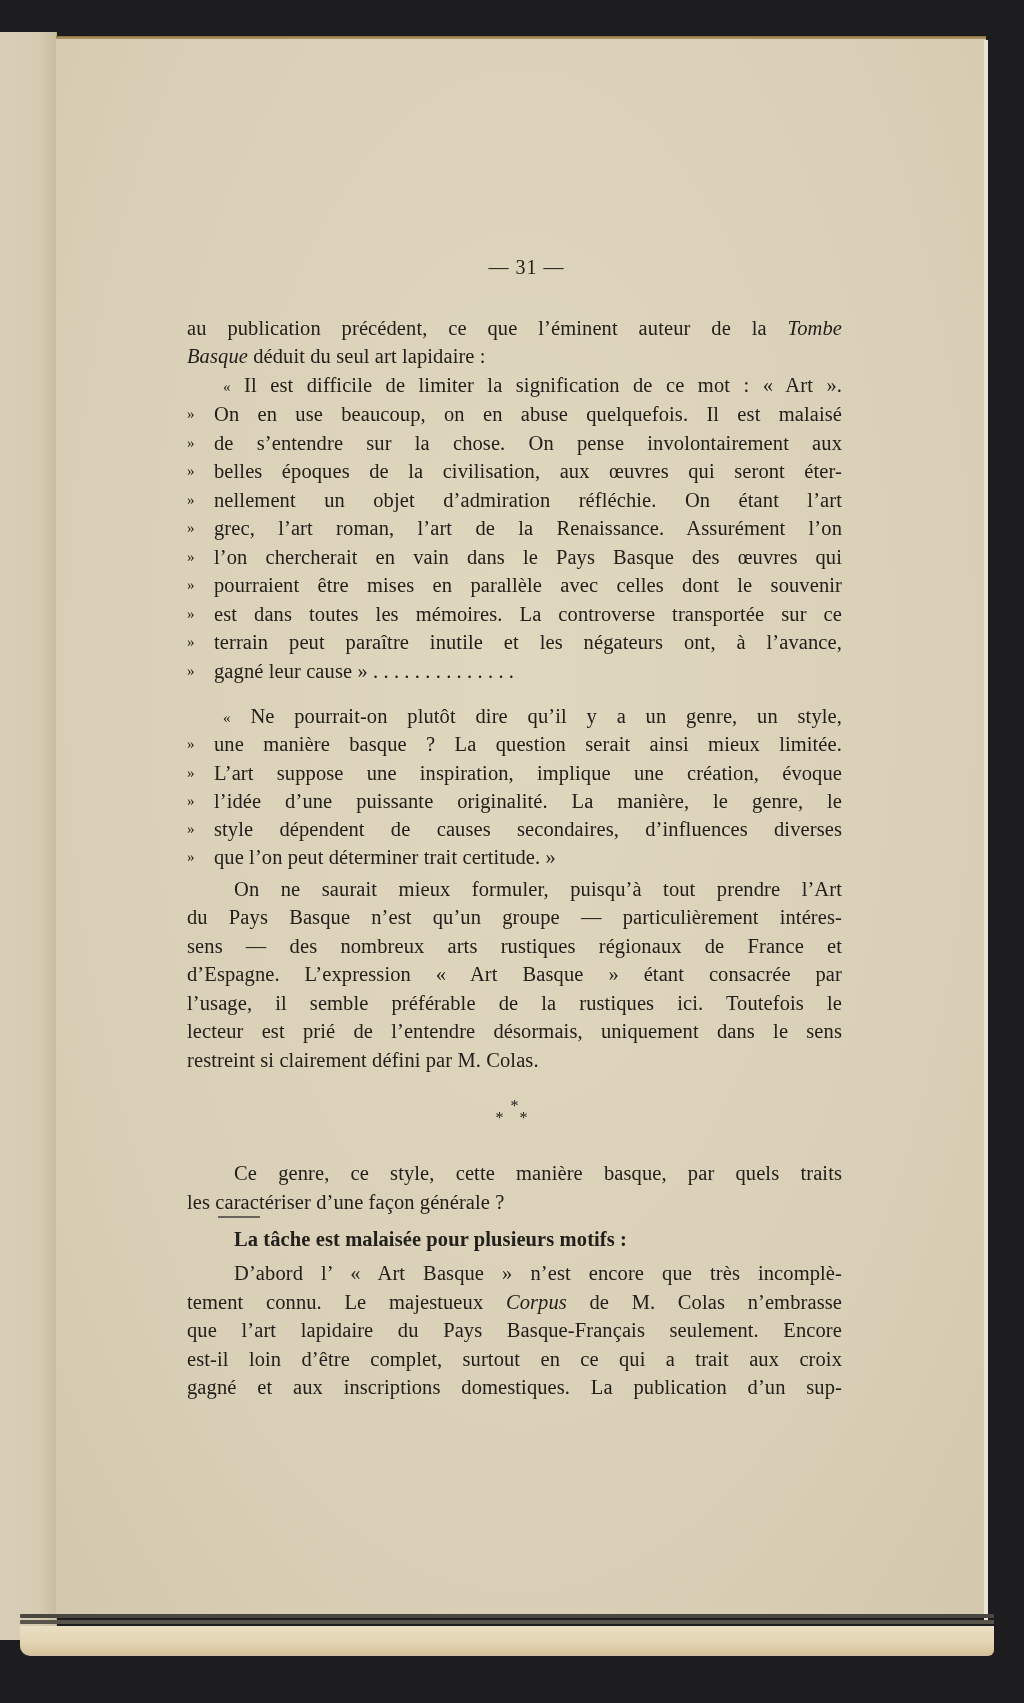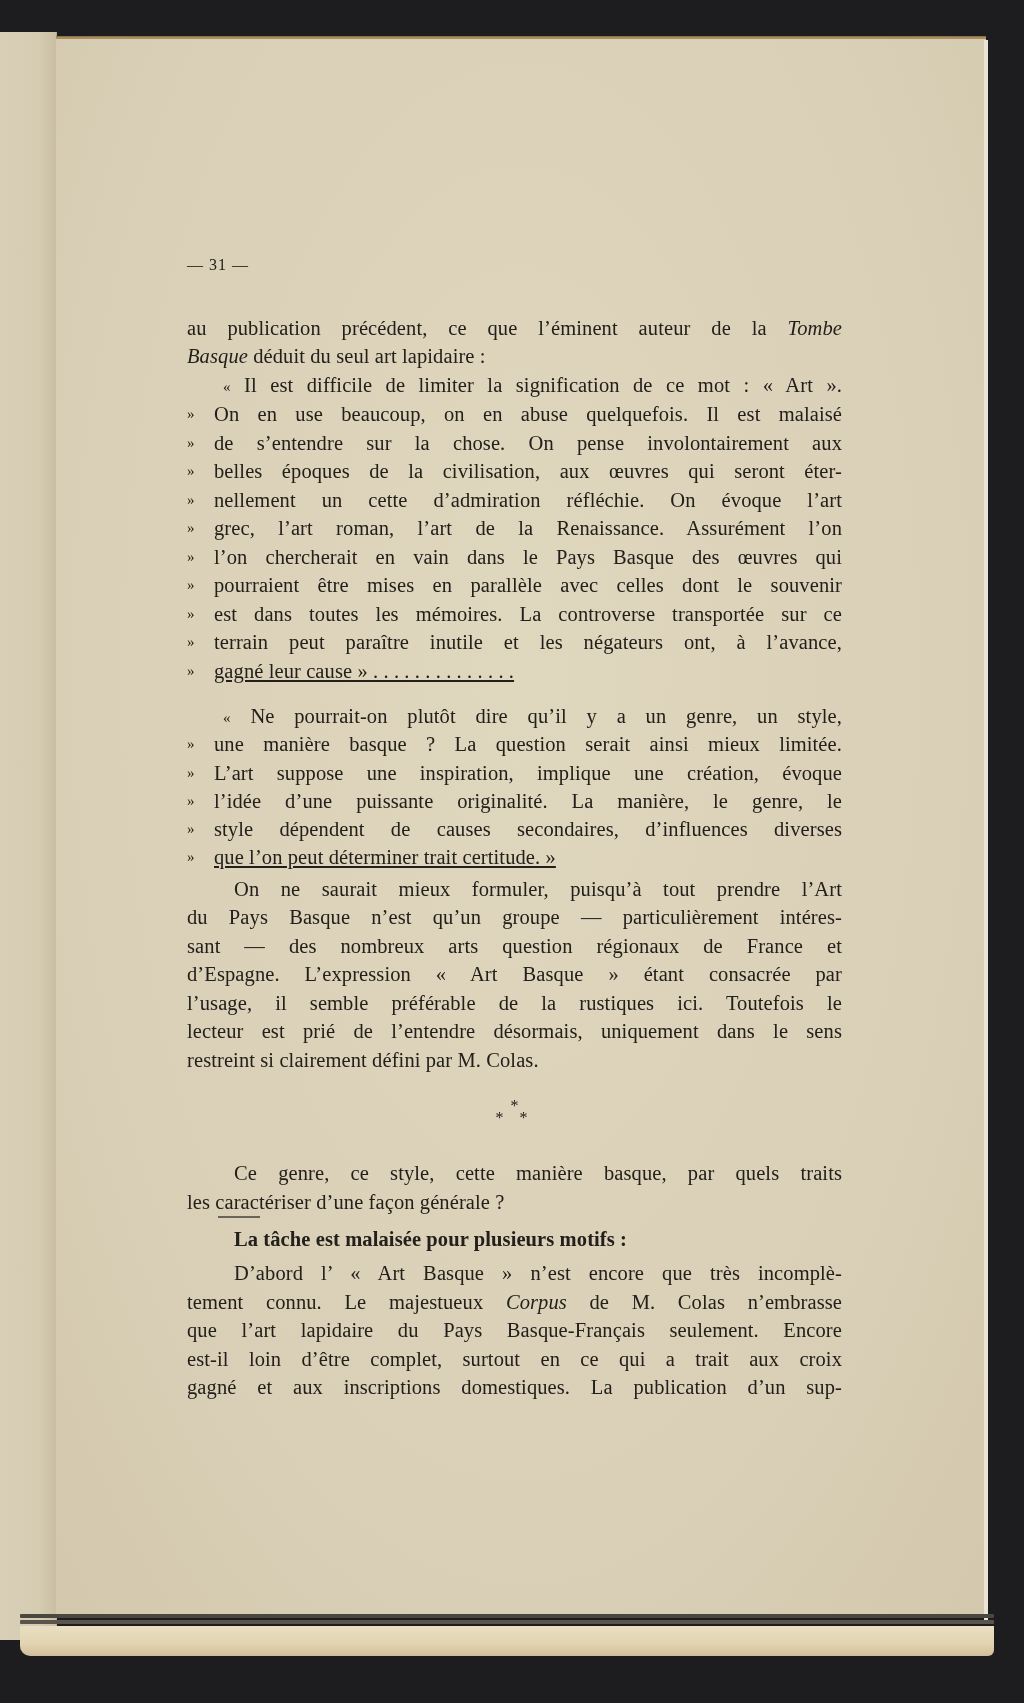--- a/index.html
+++ b/index.html
@@ -38,36 +38,36 @@
       border-bottom: 2px solid #cfbfa0;
       border-radius: 0 0 6px 10px;
     }
     .text-block {
       position: absolute; left: 187px; top: 0; width: 655px;
       color: #23201b;
       font-size: 20.5px;
       letter-spacing: 0.1px;
     }
     .folio {
-      position: absolute; left: 0; width: 655px; top: 256px;
-      font-size: 16px; letter-spacing: 1px;
+      position: absolute; left: 12px; width: 655px; top: 256px;
+      text-align: center; font-size: 20px; letter-spacing: 1px;
     }
     .line {
       position: absolute; left: 0; width: 655px; height: 28px; line-height: 28px;
       white-space: nowrap;
     }
     .line.justify { text-align: justify; text-align-last: justify; }
     .line.quoted .q {
       position: absolute; left: 0; width: 18px; font-size: 15px;
     }
     .line.quoted .t {
       position: absolute; left: 27px; right: 0;
       text-align: justify; text-align-last: justify;
     }
-    .line.quoted.last .t { text-align-last: left; text-decoration: underline; }
+    .line.quoted.last .t { text-align-last: left; }
     .line.indent .t { position: absolute; left: 47px; right: 0; text-align: justify; text-align-last: justify; }
     .line.indent.last .t { text-align-last: left; font-weight: bold; }
     .line.last { text-align-last: left; }
     .asterism {
       position: absolute; left: 0; width: 655px; top: 1100px; text-align: center;
       font-size: 16px; line-height: 12px;
     }
     .asterism .row2 { letter-spacing: 6px; }
     i, em { font-style: italic; }
     .pencil-mark {
@@ -103,21 +103,21 @@
   <div class="line quoted" style="top:429px">
       <span class="q">»</span>
       <span class="t">de s’entendre sur la chose. On pense involontairement aux</span>
     </div>
   <div class="line quoted" style="top:457px">
       <span class="q">»</span>
       <span class="t">belles époques de la civilisation, aux œuvres qui seront éter-</span>
     </div>
   <div class="line quoted" style="top:486px">
       <span class="q">»</span>
-      <span class="t">nellement un cette d’admiration réfléchie. On évoque l’art</span>
+      <span class="t">nellement un objet d’admiration réfléchie. On étant l’art</span>
     </div>
   <div class="line quoted" style="top:514px">
       <span class="q">»</span>
       <span class="t">grec, l’art roman, l’art de la Renaissance. Assurément l’on</span>
     </div>
   <div class="line quoted" style="top:543px">
       <span class="q">»</span>
       <span class="t">l’on chercherait en vain dans le Pays Basque des œuvres qui</span>
     </div>
   <div class="line quoted" style="top:571px">
@@ -158,21 +158,21 @@
     </div>
   <div class="line quoted last" style="top:843px">
       <span class="q">»</span>
       <span class="t">que l’on peut déterminer trait certitude. »</span>
     </div>
 
   <div class="line indent" style="top:875px">
       <span class="t">On ne saurait mieux formuler, puisqu’à tout prendre l’Art</span>
     </div>
   <div class="line justify" style="top:903px">du Pays Basque n’est qu’un groupe — particulièrement intéres-</div>
-  <div class="line justify" style="top:932px">sant — des nombreux arts question régionaux de France et</div>
+  <div class="line justify" style="top:932px">sens — des nombreux arts rustiques régionaux de France et</div>
   <div class="line justify" style="top:960px">d’Espagne. L’expression « Art Basque » étant consacrée par</div>
   <div class="line justify" style="top:989px">l’usage, il semble préférable de la rustiques ici. Toutefois le</div>
   <div class="line justify" style="top:1017px">lecteur est prié de l’entendre désormais, uniquement dans le sens</div>
   <div class="line last" style="top:1046px">restreint si clairement défini par M. Colas.</div>
 
   <div class="asterism">
     <div>*</div>
     <div class="row2">* *</div>
   </div>
 

